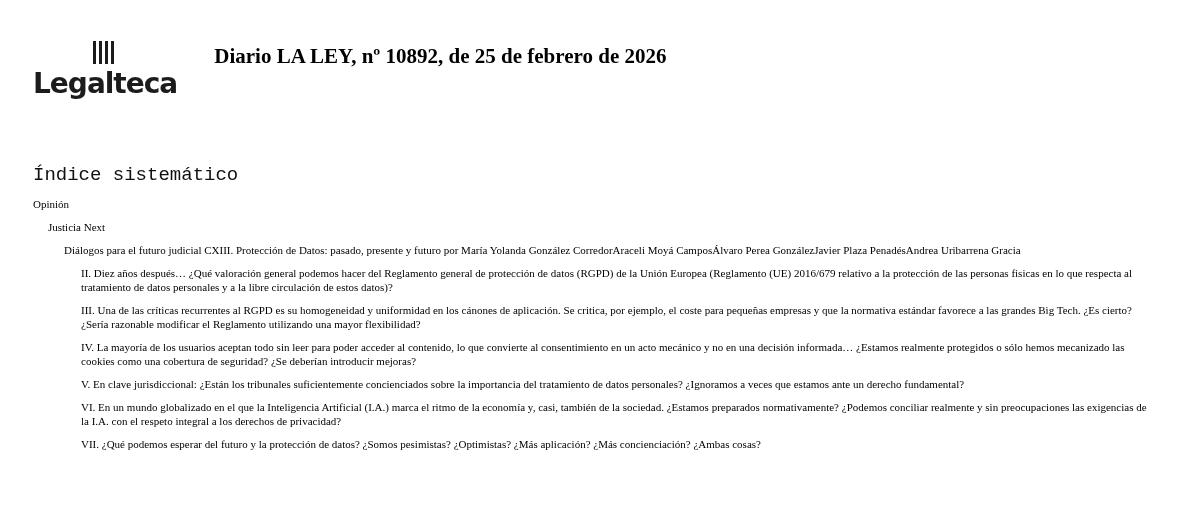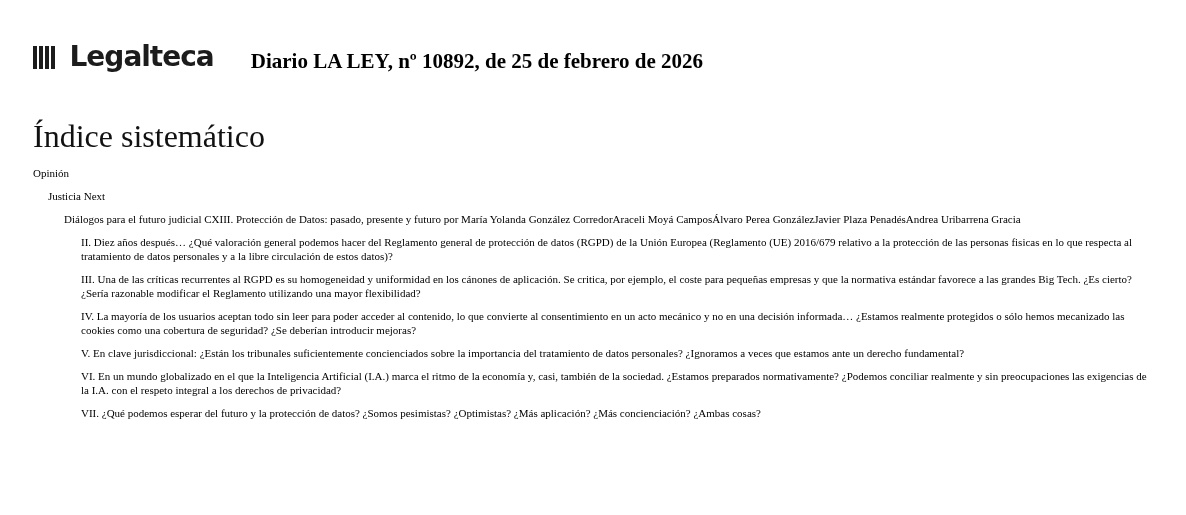--- a/index.html
+++ b/index.html
@@ -19,21 +19,22 @@
     font-family: "Liberation Serif", serif;
   }
   
   .header {
     display: flex;
     align-items: baseline;
   }
   .logo {
     display: inline-flex;
     align-items: flex-start;
-    gap: 12px;
+    gap: 4px;
+    flex-direction: column;
   }
   .logo-bars {
     display: inline-flex;
     gap: 2.5px;
     margin-right: 3px;
     align-self: center;
     position: relative;
     top: 1px;
   }
   .logo-bars i {
@@ -51,24 +52,24 @@
   }
   .journal-title {
     margin-left: 37px;
     font-family: "Liberation Serif", serif;
     font-weight: bold;
     font-size: 21px;
     color: #000000;
   }
   
   h1.index-title {
-    margin: 44px 0 11px 0;
-    font-family: Liberation Serif, serif;
+    margin: 64px 0 11px 0;
+    font-family: Liberation Mono, monospace;
     font-weight: 500;
-    font-size: 32px;
+    font-size: 19px;
     letter-spacing: 0px;
     color: #111111;
   }
   
   .toc {
     font-size: 11px;
     line-height: 14px;
     color: #000000;
   }
   .toc-row {

